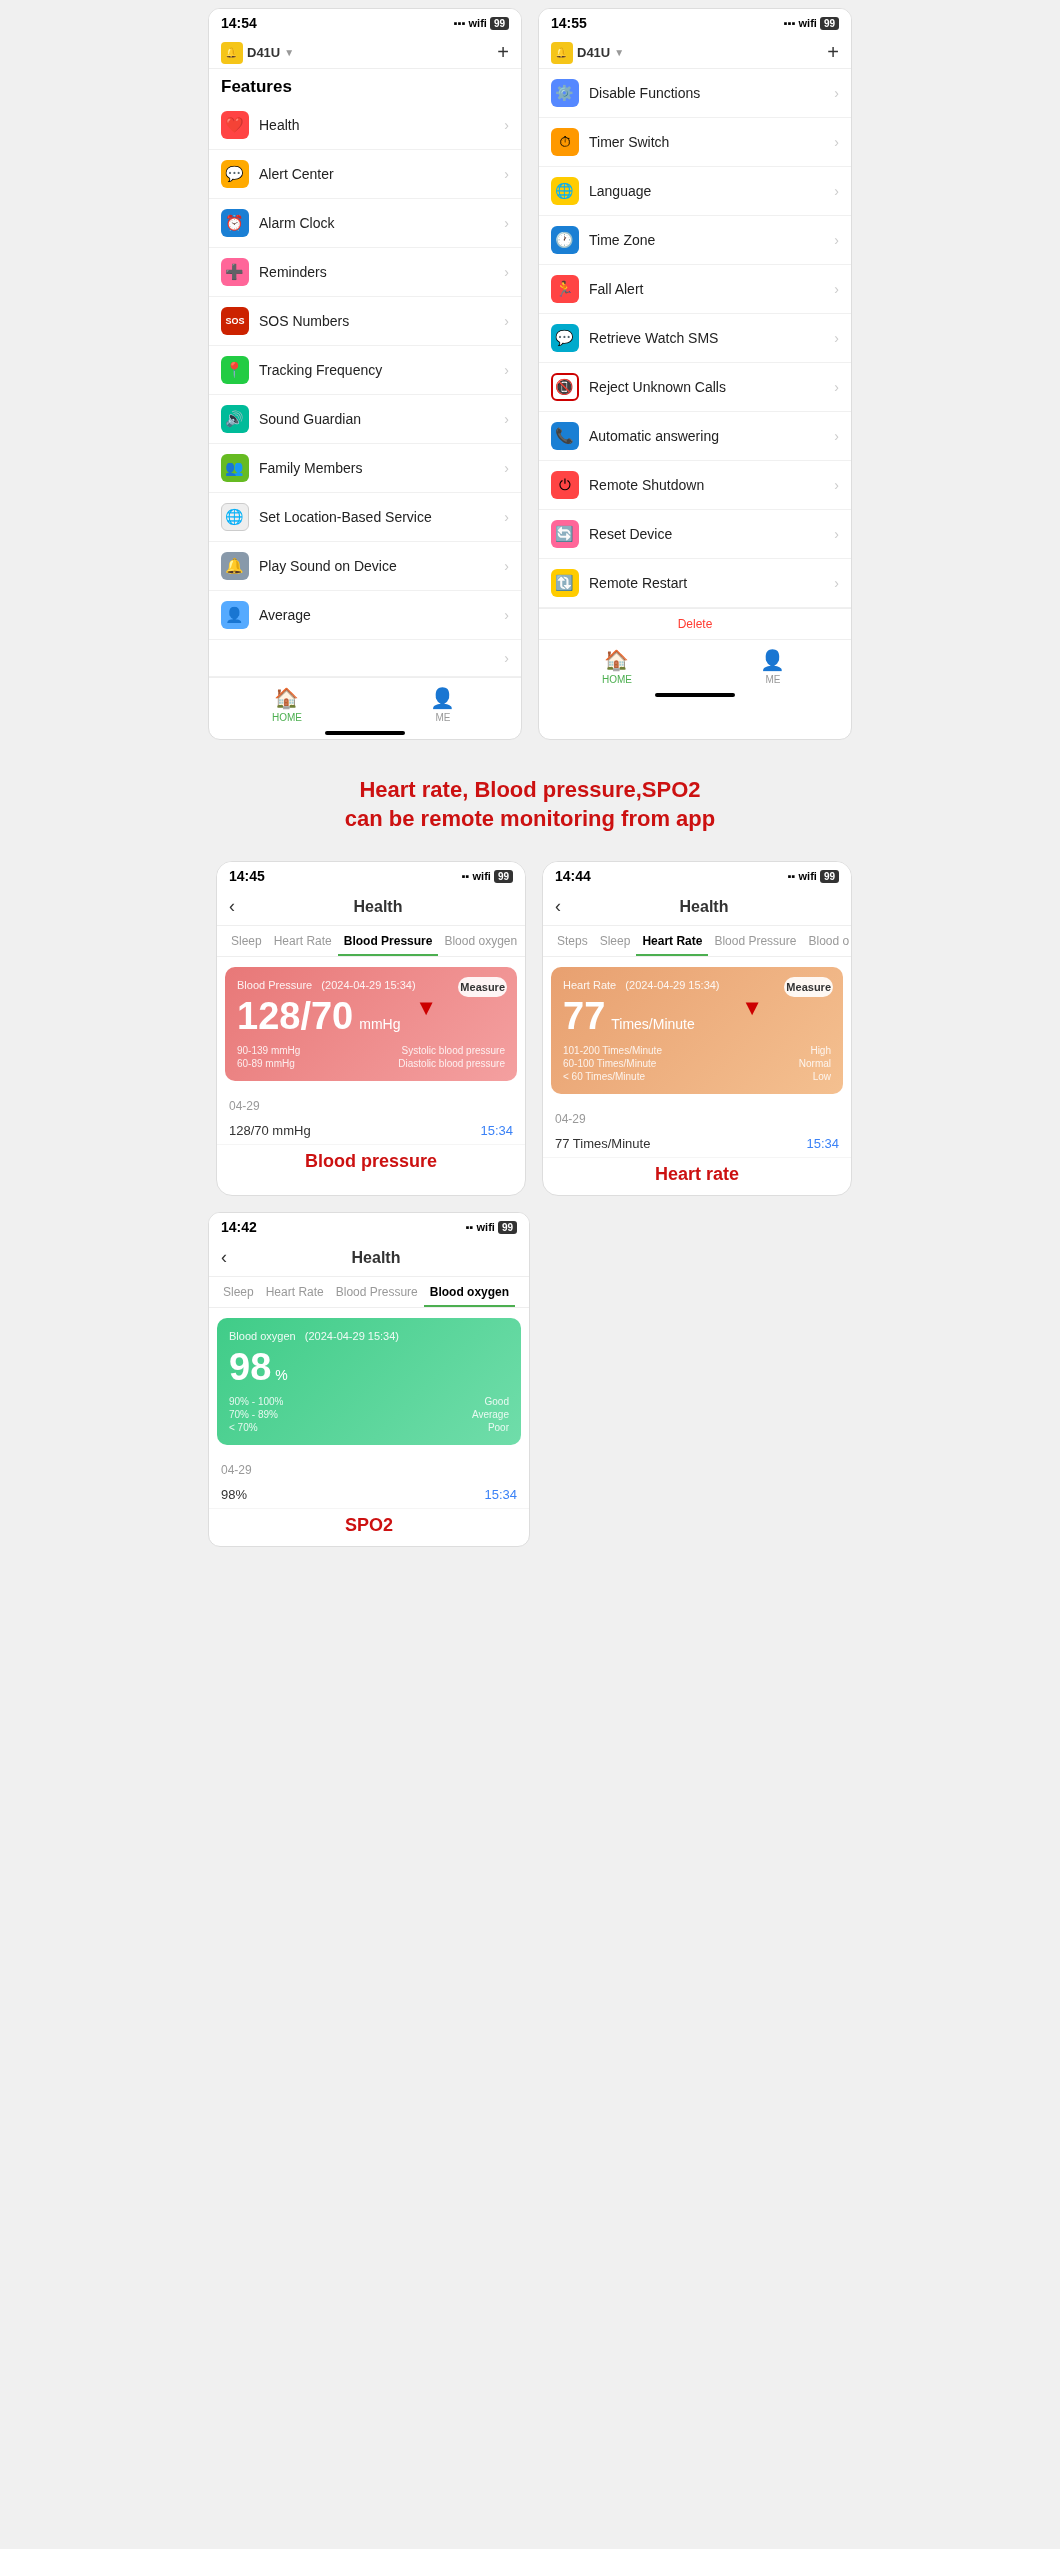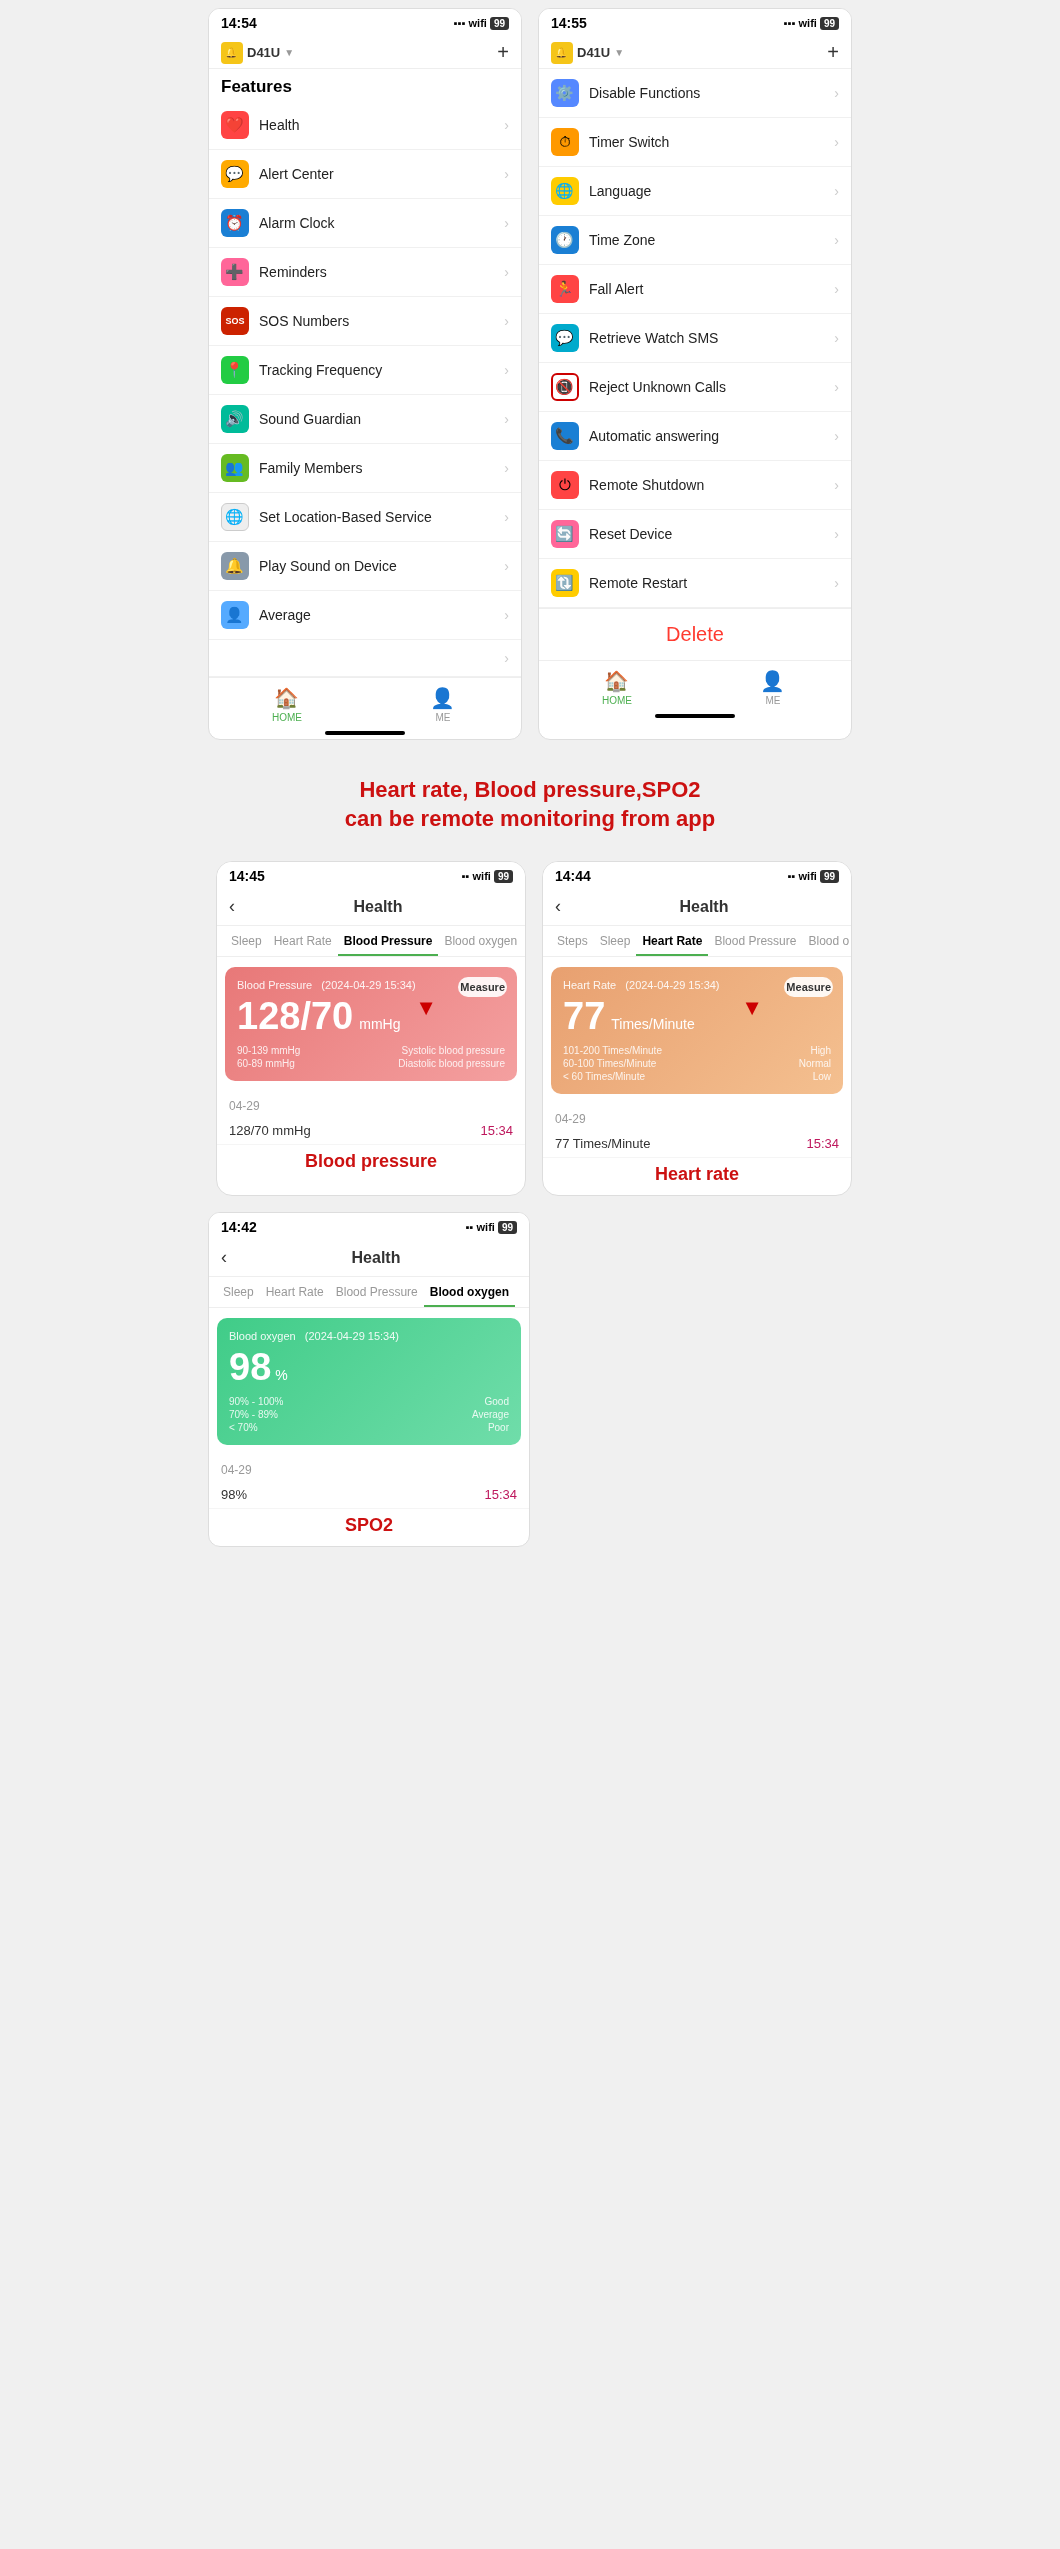--- a/index.html
+++ b/index.html
@@ -138,23 +138,23 @@
       height: 4px;
       background: #000;
       width: 80px;
       border-radius: 2px;
       margin: 4px auto;
     }
 
     
     .delete-btn {
       text-align: center;
-      padding: 14px;
+      padding: 8px;
       color: #ff3b30;
-      font-size: 20px;
+      font-size: 12px;
       font-weight: 500;
       border-top: 1px solid #eee;
       cursor: pointer;
     }
 
     
     .promo-section {
       text-align: center;
       padding: 28px 20px 20px;
       background: #f0f0f0;
@@ -266,21 +266,21 @@
       color: #999;
     }
     .data-entry {
       display: flex;
       justify-content: space-between;
       padding: 6px 12px;
       border-bottom: 1px solid #f5f5f5;
       font-size: 13px;
       color: #333;
     }
-    .data-time { color: #be185d; }
+    .data-time { color: #3b82f6; }
 
     
     .health-label {
       text-align: center;
       font-size: 18px;
       font-weight: 800;
       color: #cc1111;
       padding: 6px 0 10px;
     }
 

